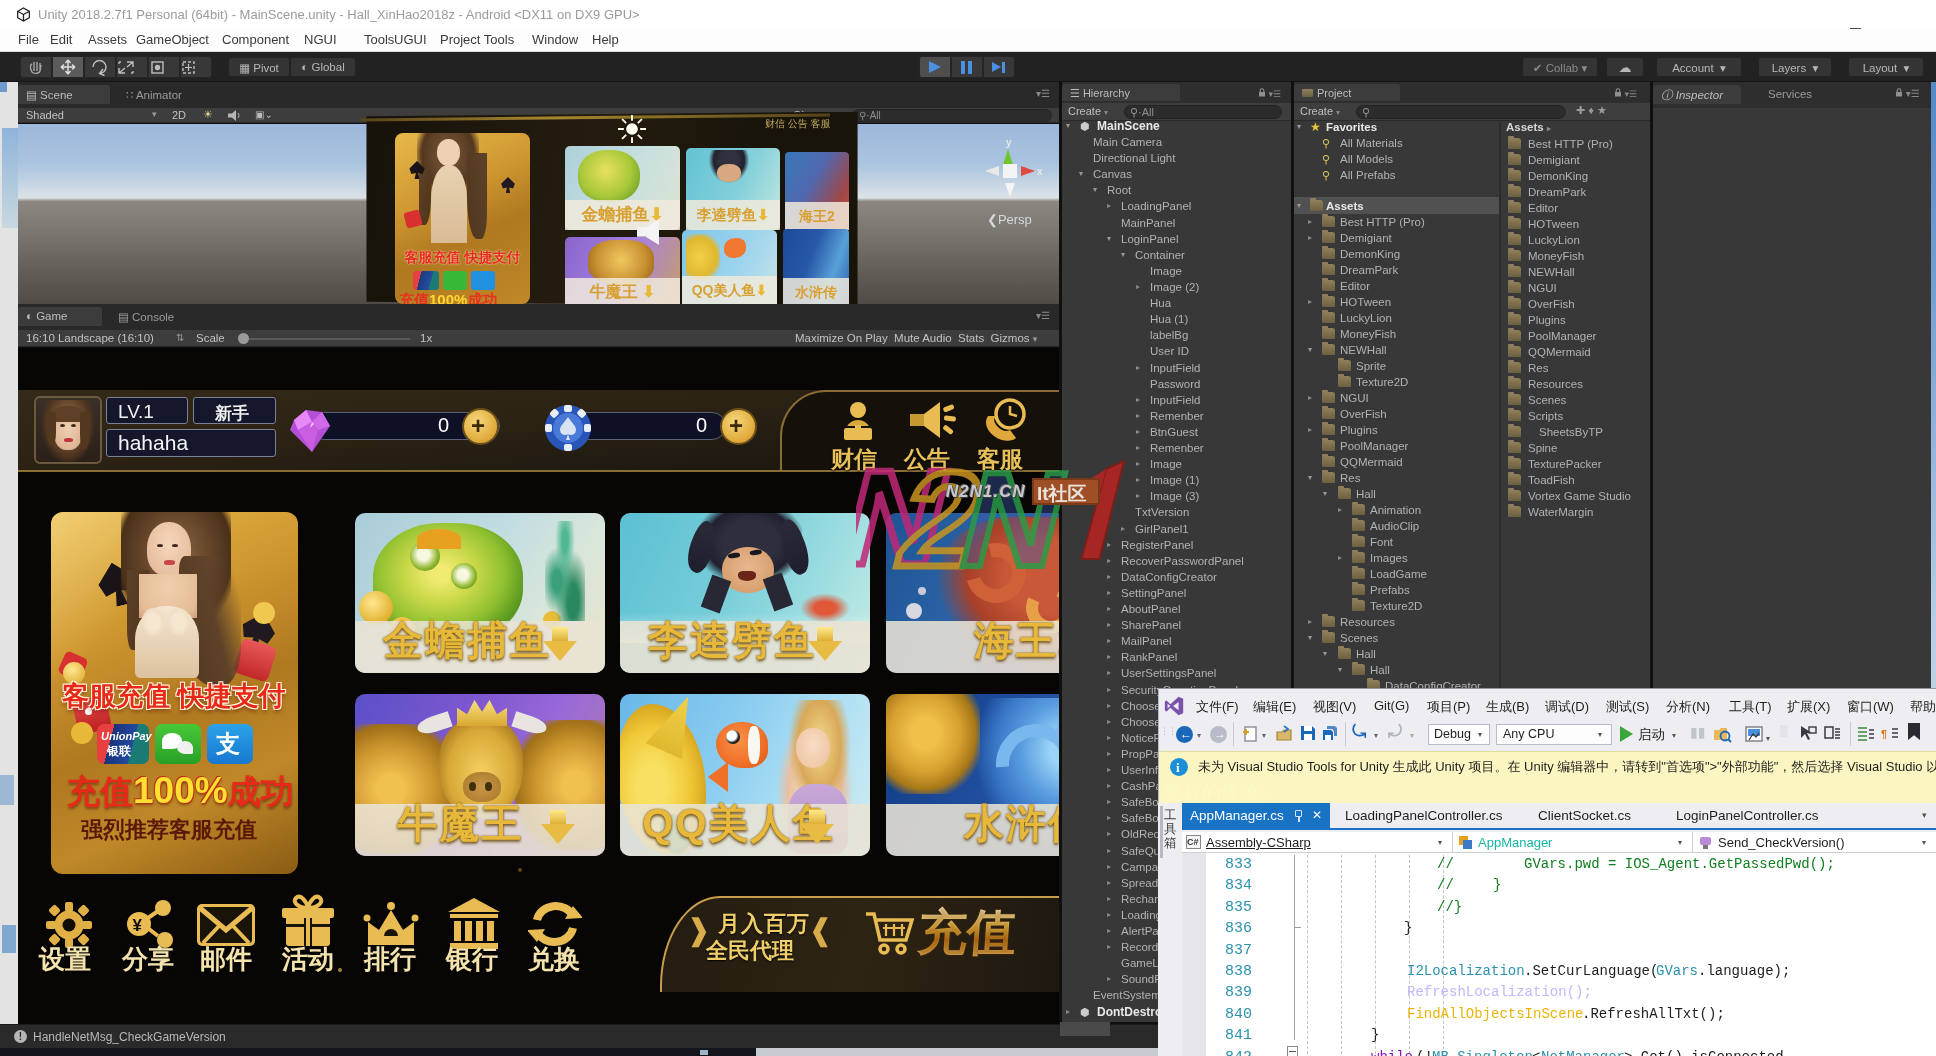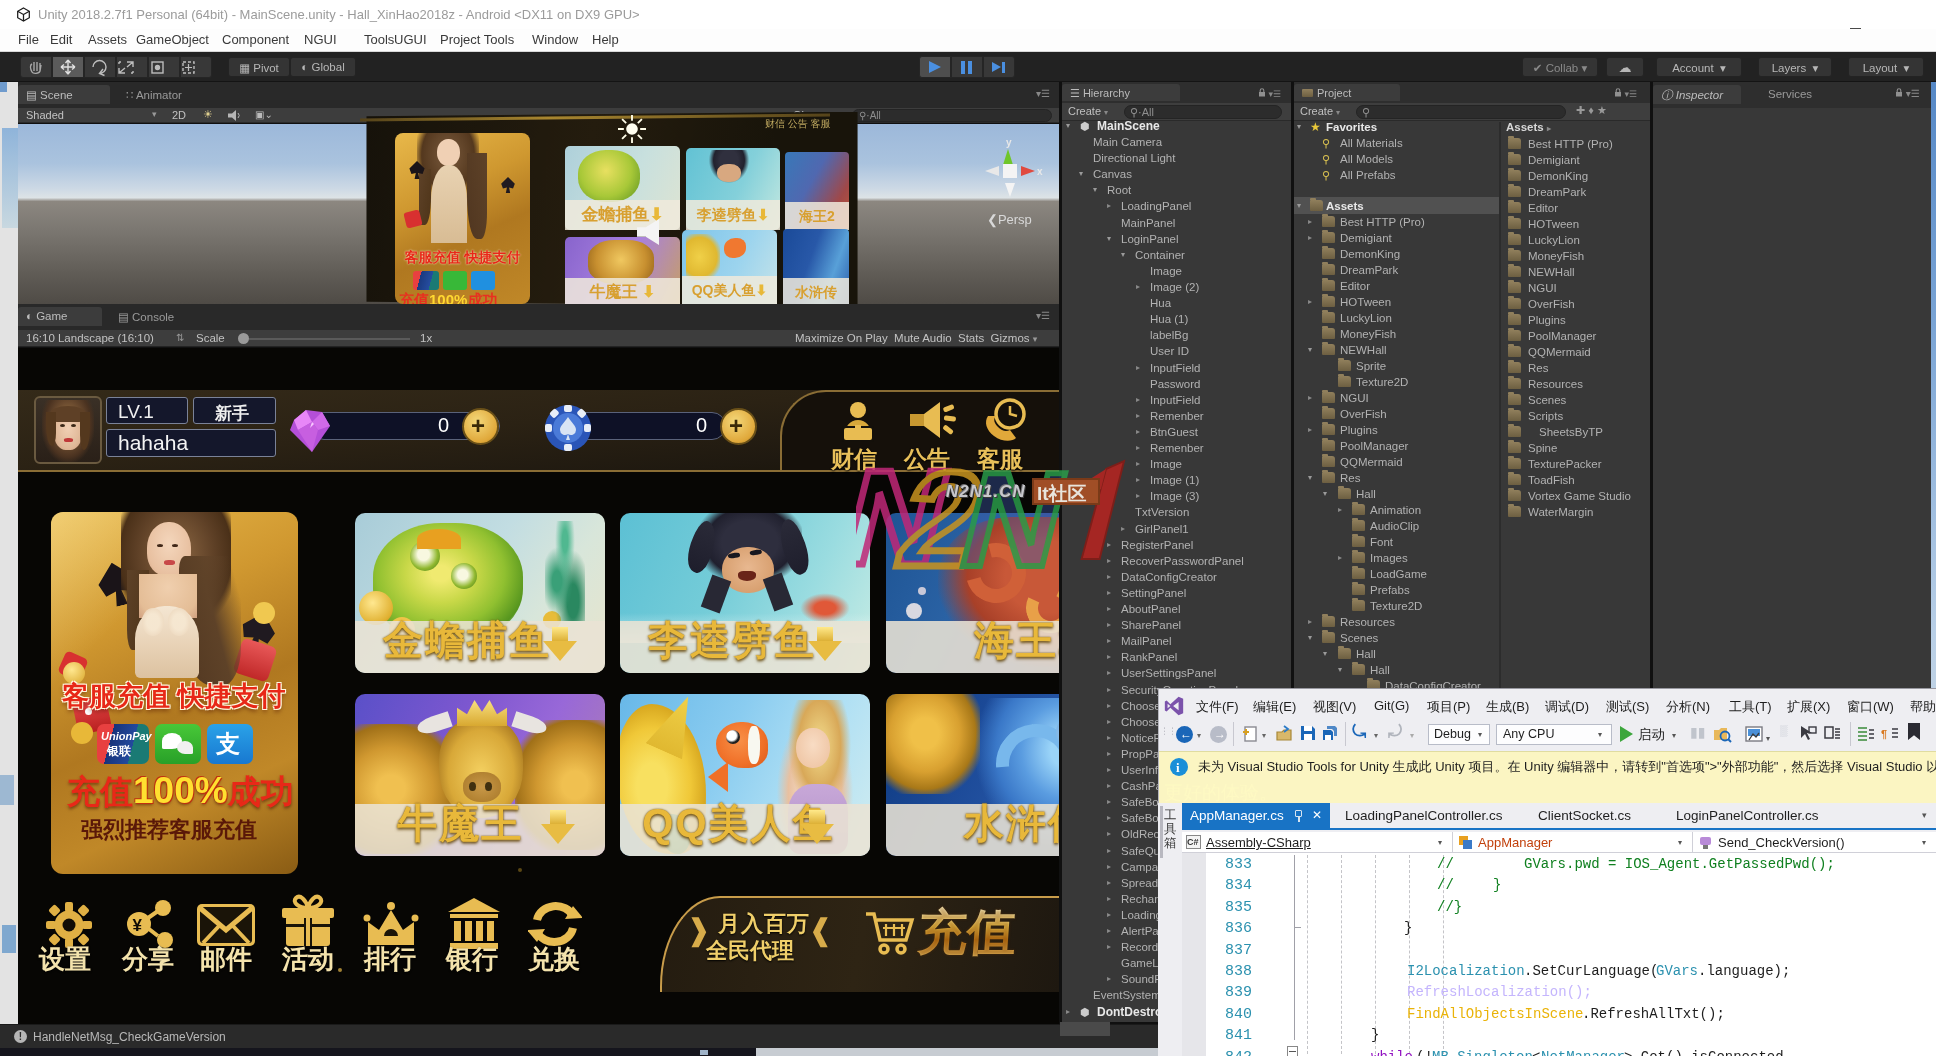--- a/index.html
+++ b/index.html
@@ -900,21 +900,21 @@
 <div class="abs" style="left:1182px;top:832px;width:754px;height:21px;background:#fff;border-bottom:1px solid #d0d0d8;"></div>
 <div class="abs" style="left:1186px;top:835px;width:15px;height:14px;border:1px solid #888;background:#f4f4f4;"></div>
 <div class="tx" style="left:1187px;top:837px;color:#333;font-size:9px;font-weight:bold;">C#</div>
 <div class="tx" style="left:1206px;top:835px;color:#1e1e1e;font-size:13px;text-decoration:underline;">Assembly-CSharp</div>
 <div class="tx" style="left:1438px;top:838px;color:#555;font-size:8px;">▾</div>
 <div class="abs" style="left:1452px;top:832px;width:1px;height:21px;background:#d0d0d8;"></div>
 <svg class="abs" style="left:1458px;top:835px;" width="15" height="15" viewBox="0 0 15 15">
       <rect x="1" y="1" width="9" height="9" fill="#e8a020"></rect>
       <rect x="5" y="5" width="9" height="9" fill="#3a7ac8"></rect>
     </svg>
-<div class="tx" style="left:1478px;top:835px;color:#c2410c;font-size:13px;">AppManager</div>
+<div class="tx" style="left:1478px;top:835px;color:#14b8a6;font-size:13px;">AppManager</div>
 <div class="tx" style="left:1678px;top:838px;color:#555;font-size:8px;">▾</div>
 <div class="abs" style="left:1692px;top:832px;width:1px;height:21px;background:#d0d0d8;"></div>
 <svg class="abs" style="left:1698px;top:835px;" width="15" height="15" viewBox="0 0 15 15">
       <rect x="2" y="2" width="11" height="8" rx="2" fill="#b88ad8"></rect>
       <rect x="5" y="10" width="5" height="4" fill="#777"></rect>
     </svg>
 <div class="tx" style="left:1718px;top:835px;color:#1e1e1e;font-size:13px;">Send_CheckVersion()</div>
 <div class="tx" style="left:1922px;top:838px;color:#555;font-size:8px;">▾</div>
 
 <div class="abs" style="left:1182px;top:853px;width:754px;height:203px;background:#ffffff;"></div>

